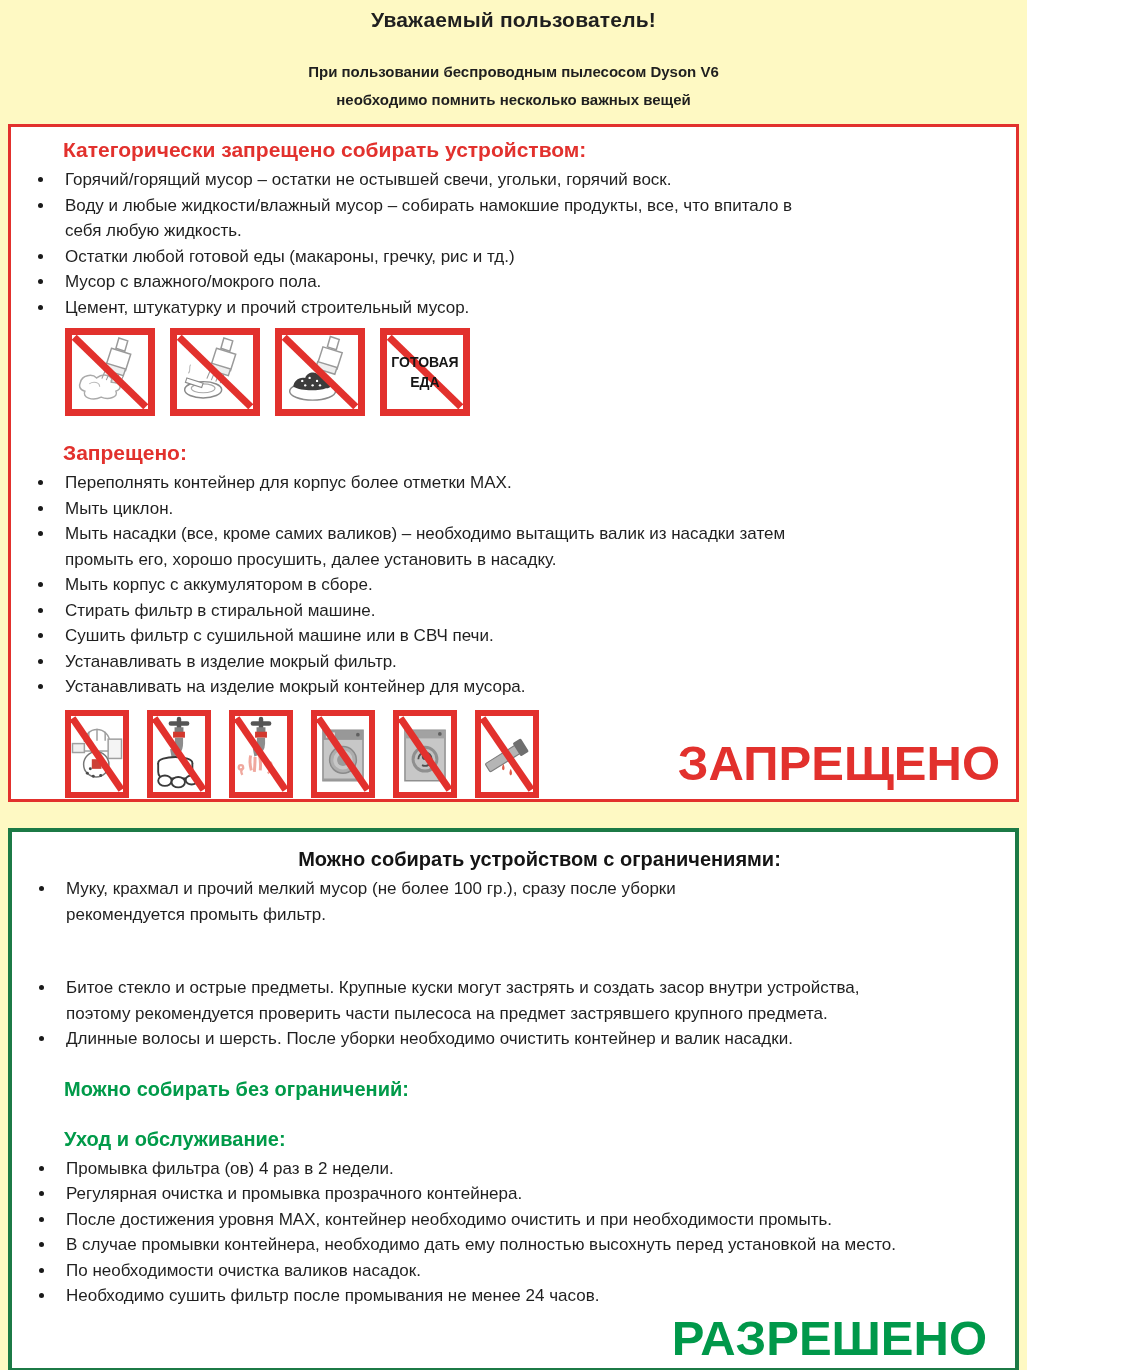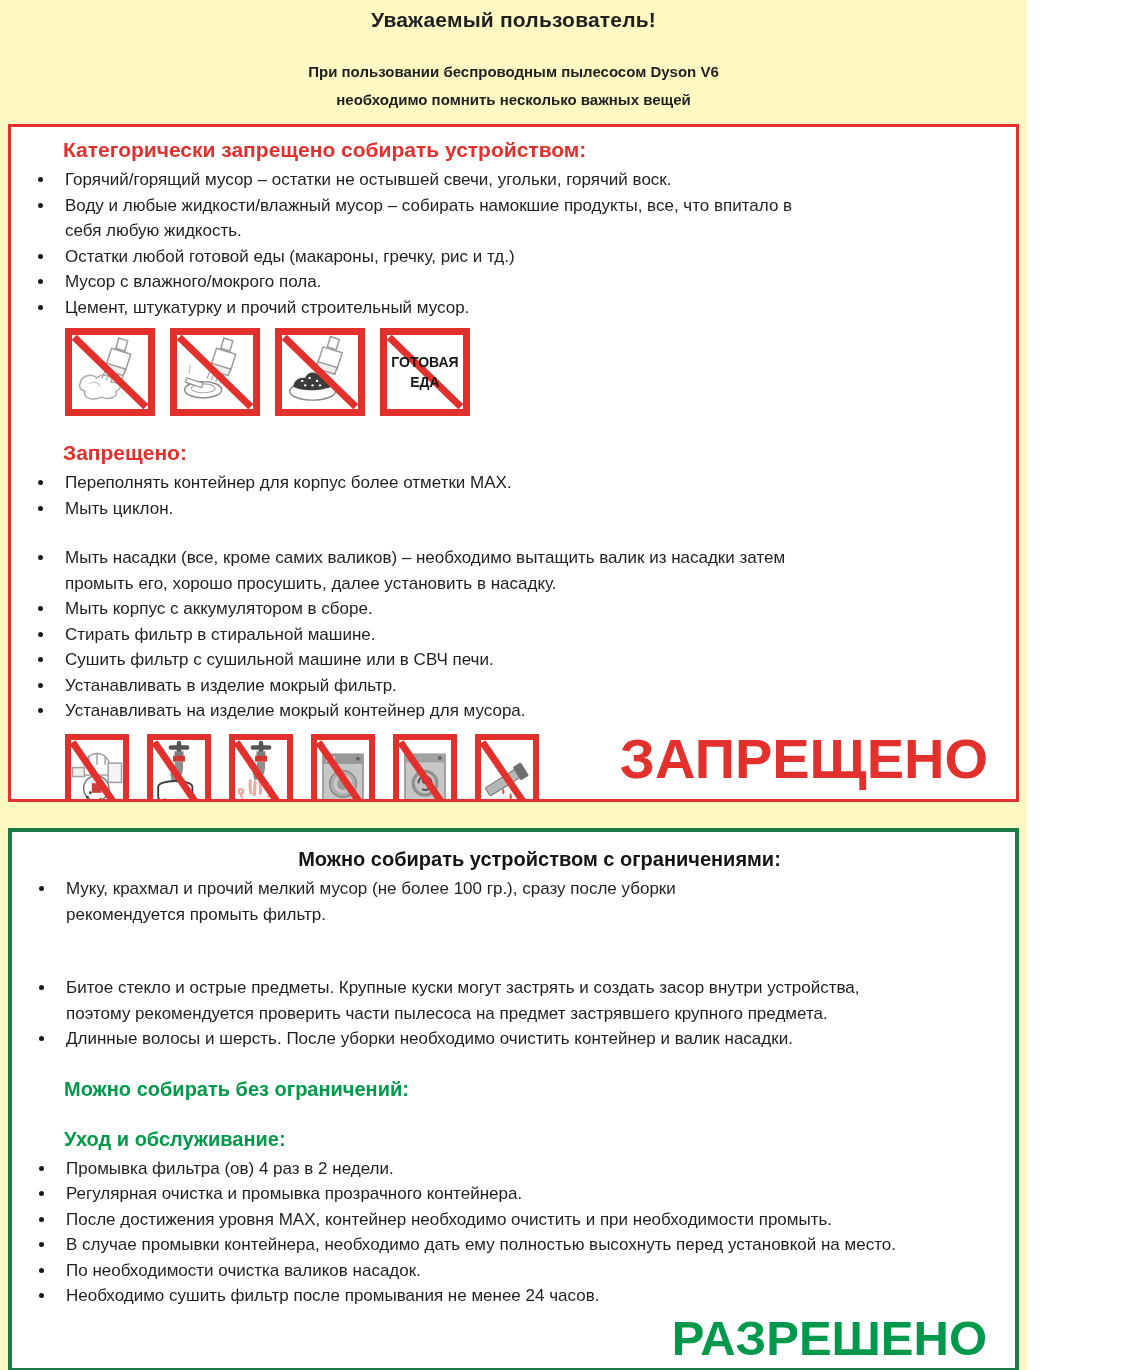--- a/index.html
+++ b/index.html
@@ -20,39 +20,39 @@
   h2 { font-size: 21px; font-weight: bold; line-height: 26px; margin: 0 0 4px 52px; }
   .h-red   { color: #e2312d; }
   .h-green { color: #009a49; font-size: 20px; }
   .h-black { color: #141414; font-size: 20px; text-align: center; }
   .mt { margin-top: 24px; }
 
   ul { list-style: none; }
   li { position: relative; padding-left: 54px; font-size: 17px; line-height: 25.5px; }
   li::before { content: ""; position: absolute; left: 27px; top: 10px; width: 5px; height: 5px;
                border-radius: 50%; background: #1a1a1a; }
-  .mw780 { max-width: 800px; } .mw790 { max-width: 810px; margin-top: 24px; }
+  .mw780 { max-width: 800px; } .mw790 { max-width: 810px; }
   .mw700 { max-width: 720px; } .mw890 { max-width: 910px; margin-top: 48px; }
 
   
   .icon-row { display: flex; margin-left: 54px; }
   .row1 { margin-top: 8px;  gap: 15px; }
   .row2 { margin-top: 10px; gap: 18px; }
   .pic { position: relative; border: 7px solid #e2312d; background: #fff; flex: 0 0 auto; }
   .row1 .pic { width: 90px; height: 88px; }
   .row2 .pic { width: 64px; height: 88px; border-width: 6px; }
   .pic svg.art, .pic svg.cross { position: absolute; inset: 0; width: 100%; height: 100%; }
   .cross line { stroke: #e2312d; stroke-width: 7px; }
   .sign-label { position: absolute; inset: 0; display: flex; align-items: center; justify-content: center;
                 text-align: center; font-weight: bold; font-size: 14px; line-height: 20px; color: #161616;
                 padding: 0 4px; }
 
   
   .stamp { position: absolute; font-weight: bold; white-space: nowrap; }
-  .stamp-red   { color: #e2312d; font-size: 56px; right: 28px; bottom: 8px; text-align: right; }
+  .stamp-red   { color: #e2312d; font-size: 49px; right: 16px; bottom: 8px; text-align: right; }
   .stamp-green { color: #00984a; font-size: 49px; right: 28px; bottom: 2px; }
 </style>
 </head>
 <body>
 
 <div class="page">
 
   <div class="hdr">
     <div class="greet">Уважаемый пользователь!</div>
     <div class="sub">

